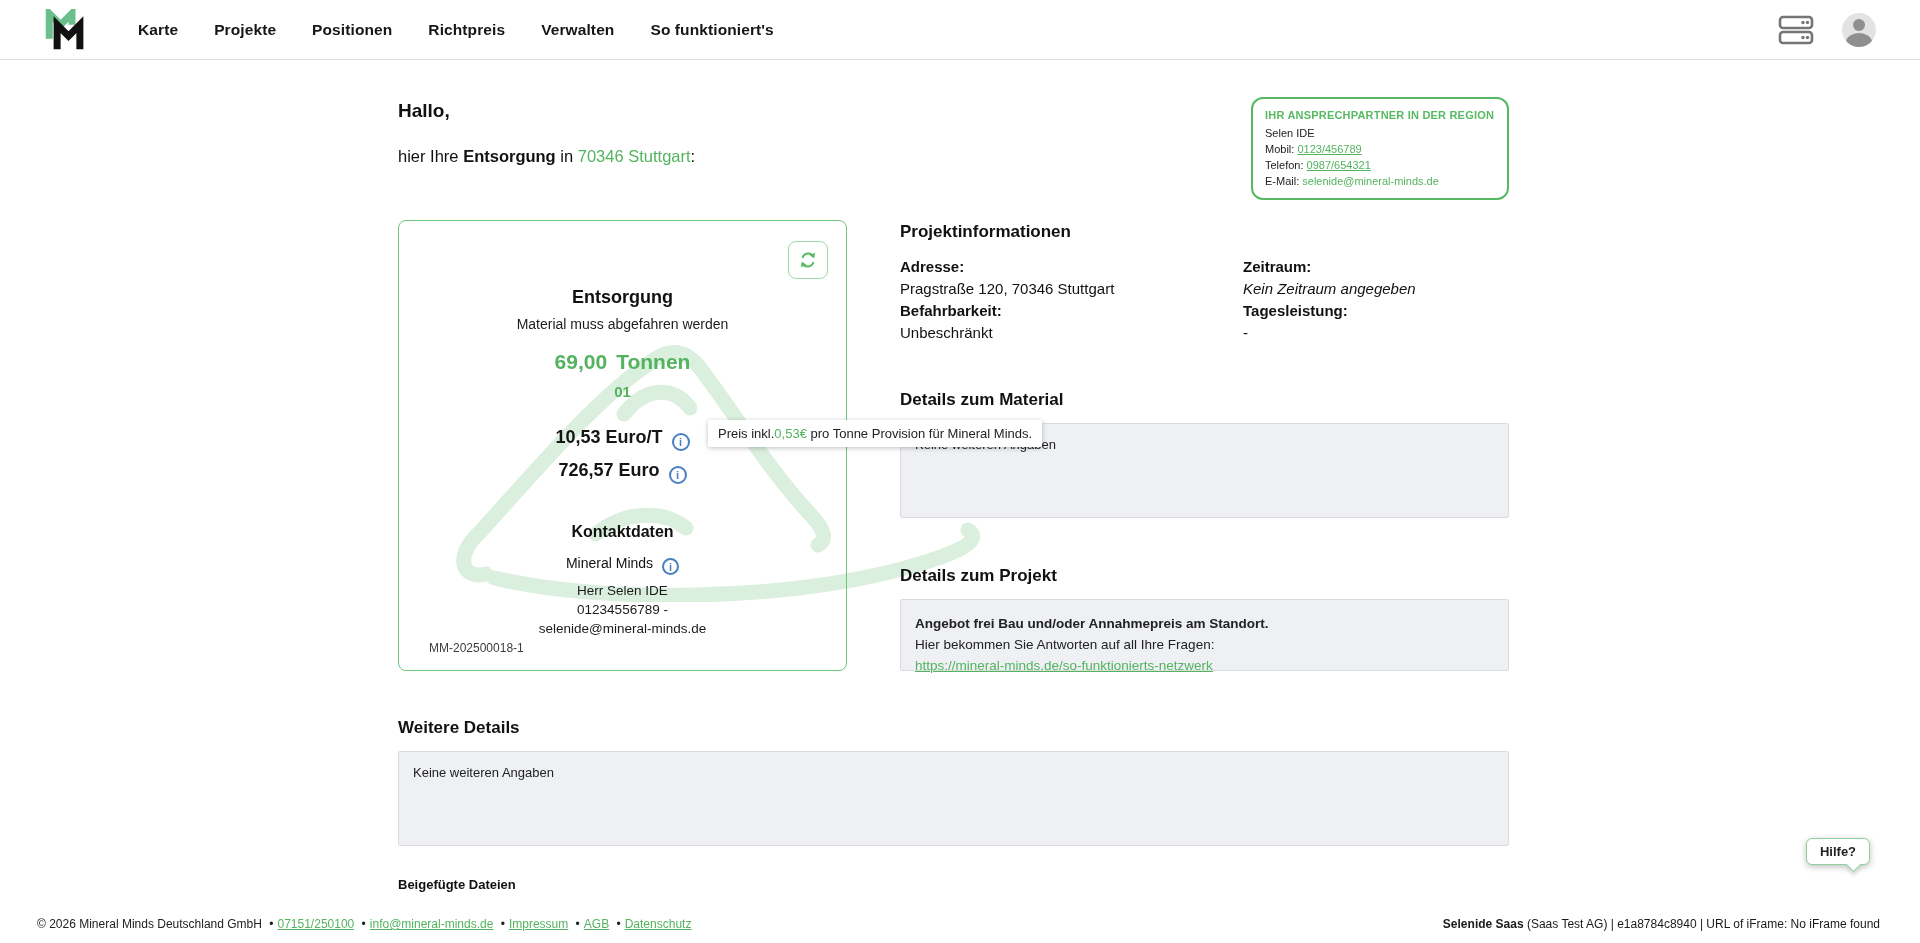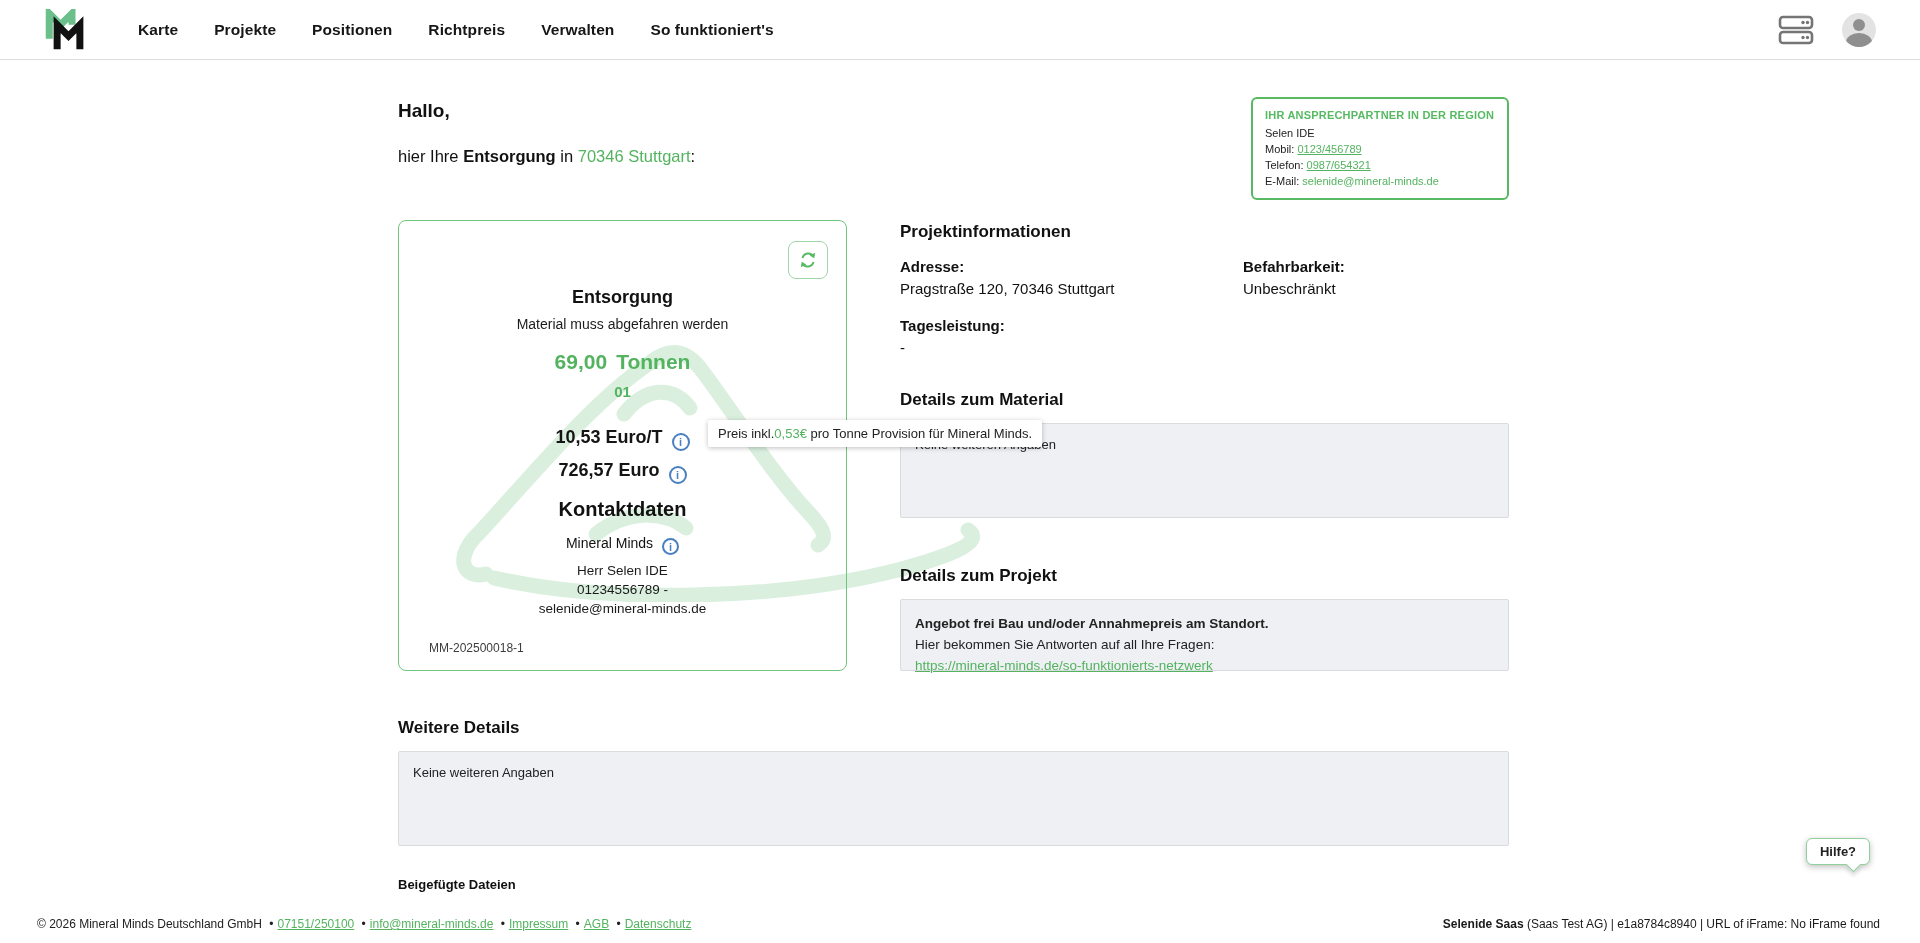--- a/index.html
+++ b/index.html
@@ -16,55 +16,55 @@
   .avatar .head { position:absolute; left:11px; top:6px; width:12px; height:12px; border-radius:50%; background:#8f8f8f; }
   .avatar .body { position:absolute; left:4px; top:20px; width:26px; height:18px; border-radius:50%; background:#8f8f8f; }
 
   
   .hello { position:absolute; left:398px; top:100px; font-size:19px; font-weight:700; }
   .greet2 { position:absolute; left:398px; top:139px; font-size:16.5px;margin-top:8px; }
   .greet2 b { font-weight:700; }
   .green { color:#53b35f; }
 
   
-  .partner { position:absolute; left:1251px; top:97px; width:258px; border:2px solid #57ba63; border-radius:6px; padding:8px 12px 9px 12px; background:#fff; }
+  .partner { position:absolute; left:1251px; top:97px; width:258px; border:2px solid #57ba63; border-radius:12px; padding:8px 12px 9px 12px; background:#fff; }
   .partner .p-title { color:#57ba63; font-weight:700; font-size:11px; letter-spacing:.2px; margin-bottom:2px; }
   .partner div { font-size:11px; line-height:16px; color:#222; }
   .partner a { color:#53b35f; text-decoration:underline; }
   .partner .mail { color:#53b35f; text-decoration:none; }
 
   
   .watermark { position:absolute; left:428px; top:342px; width:600px; height:260px; z-index:1; pointer-events:none; }
 
   
   .card { position:absolute; left:398px; top:220px; width:449px; height:451px; border:1px solid #6ec57e; border-radius:8px; background:transparent; z-index:2; text-align:center; }
   .refresh-btn { position:absolute; top:20px; right:18px; width:40px; height:38px; border:1px solid #9ed8a8; border-radius:8px; background:#fff; display:flex; align-items:center; justify-content:center; cursor:pointer; }
   .card-title { margin-top:66px; font-size:18px; font-weight:700; }
   .card-sub { margin-top:8px; font-size:14px; color:#1c1c1c; }
   .qty { margin-top:18px; font-size:21px; font-weight:700; color:#53b35f; }
   .qty .unit { margin-left:9px; }
   .count { margin-top:9px; font-size:15px; font-weight:700; color:#53b35f; }
   .price-line { margin-top:27px; font-size:18px; font-weight:700; color:#151515; }
   .total-line { margin-top:9px; font-size:18px; font-weight:700; color:#151515; }
   .info-i { display:inline-block; width:18px; height:18px; line-height:15px; border:2px solid #4a7fc1; border-radius:50%; color:#4a7fc1; font-size:11px; font-weight:700; font-style:normal; margin-left:9px; vertical-align:-3px; text-align:center; }
-  .contact-h { margin-top:14px; font-size:20px; font-weight:700; }
+  .contact-h { margin-top:39px; font-size:16px; font-weight:700; }
   .company-line { margin-top:14px; font-size:14px; }
   .company-line .info-i { width:17px; height:17px; line-height:14px; }
   .c-line { margin-top:6px; font-size:13.5px; line-height:19px; color:#1a1a1a; }
   .ref { position:absolute; left:30px; bottom:15px; font-size:12px; color:#3c3c3c; }
 
   
   .tooltip { position:absolute; background:#fff; box-shadow:0 1px 5px rgba(0,0,0,.25); padding:6px 10px; font-size:13px; color:#222; z-index:6; white-space:nowrap; border-radius:2px; }
   .tt1 { left:708px; top:420px; }
   .tt2 { left:669px; top:488px; }
 
   
   .proj-info { position:absolute; left:900px; top:222px; width:609px; z-index:2; }
   .sec-h { font-size:17px; font-weight:700; color:#111; }
-  .pi-grid { display:grid; grid-template-columns:343px 266px; margin-top:16px; row-gap:20px; }
+  .pi-grid { display:grid; grid-template-columns:343px 266px; margin-top:16px; row-gap:5px; }
   .pi-label { font-size:15px; font-weight:700; }
   .pi-val { font-size:15px; margin-top:5px; }
   .italic { font-style:italic; }
 
   .material { position:absolute; left:900px; top:390px; width:609px; z-index:2; }
   .gray-box { margin-top:13px; background:#eef0f3; border:1px solid #d9dbdf; border-radius:2px; padding:13px 14px; font-size:13px; color:#222; }
   .material .gray-box { height:95px; }
 
   .proj-det { position:absolute; left:900px; top:566px; width:609px; z-index:2; }
   .proj-det .gray-box { height:72px; font-size:13.5px; line-height:21px; }
@@ -183,20 +183,24 @@
   </div>
 
   <div class="proj-info">
     <div class="sec-h">Projektinformationen</div>
     <div class="pi-grid">
       <div>
         <div class="pi-label">Adresse:</div>
         <div class="pi-val">Pragstraße 120, 70346 Stuttgart</div>
       </div>
       <div>
+        <div class="pi-label">Zeitraum:</div>
+        <div class="pi-val italic">Kein Zeitraum angegeben</div>
+      </div>
+      <div>
         <div class="pi-label">Befahrbarkeit:</div>
         <div class="pi-val">Unbeschränkt</div>
       </div>
       <div>
         <div class="pi-label">Tagesleistung:</div>
         <div class="pi-val">-</div>
       </div>
     </div>
   </div>
 

